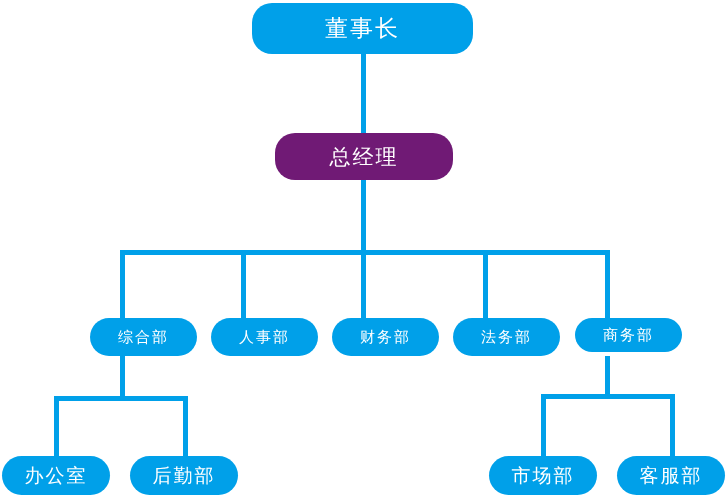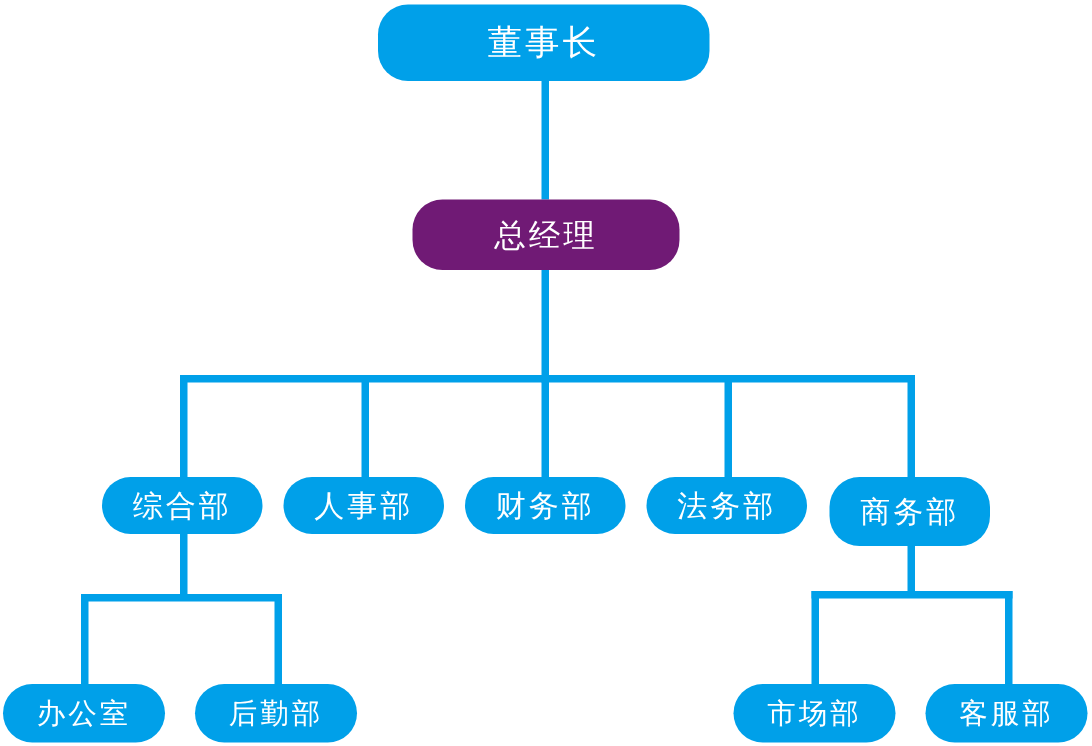--- a/index.html
+++ b/index.html
@@ -29,21 +29,21 @@
     align-items: center;
     justify-content: center;
     text-align: center;
     letter-spacing: 2px;
     white-space: nowrap;
     user-select: none;
     z-index: 3;
   }
   .node-lvl1 { font-size: 23px; }
   .node-lvl2 { font-size: 21px; }
-  .node-lvl3 { font-size: 20px; }
+  .node-lvl3 { font-size: 15px; margin-left: 22px; }
   .node-lvl4 { font-size: 19px; }
 
   
   .conn {
     position: absolute;
     background: #00a0e9;
     z-index: 1;
   }
   .conn-v { width: 5px; }
   .conn-h { height: 5px; }
@@ -79,21 +79,21 @@
     </div>
     <div class="node node-lvl3" style="left: 189px; top: 318px; width: 107px; height: 38px; background: rgb(0, 160, 233); color: rgb(255, 255, 255);">
       <span>人事部</span>
     </div>
     <div class="node node-lvl3" style="left: 310px; top: 318px; width: 107px; height: 38px; background: rgb(0, 160, 233); color: rgb(255, 255, 255);">
       <span>财务部</span>
     </div>
     <div class="node node-lvl3" style="left: 431px; top: 318px; width: 107px; height: 38px; background: rgb(0, 160, 233); color: rgb(255, 255, 255); font-family: Liberation Mono, monospace;">
       <span>法务部</span>
     </div>
-    <div class="node node-lvl3" style="left: 553px; top: 318px; width: 107px; height: 46px; background: rgb(0, 160, 233); color: rgb(255, 255, 255);">
+    <div class="node node-lvl3" style="left: 553px; top: 318px; width: 107px; height: 34px; background: rgb(0, 160, 233); color: rgb(255, 255, 255);">
       <span>商务部</span>
     </div>
     <div class="node node-lvl4" style="left: 130px; top: 456px; width: 108px; height: 39px; background: rgb(0, 160, 233); color: rgb(255, 255, 255);">
       <span>后勤部</span>
     </div>
     <div class="node node-lvl4" style="left: 2px; top: 456px; width: 108px; height: 39px; background: rgb(0, 160, 233); color: rgb(255, 255, 255);">
       <span>办公室</span>
     </div>
     <div class="node node-lvl4" style="left: 489px; top: 456px; width: 108px; height: 39px; background: rgb(0, 160, 233); color: rgb(255, 255, 255);">
       <span>市场部</span>

